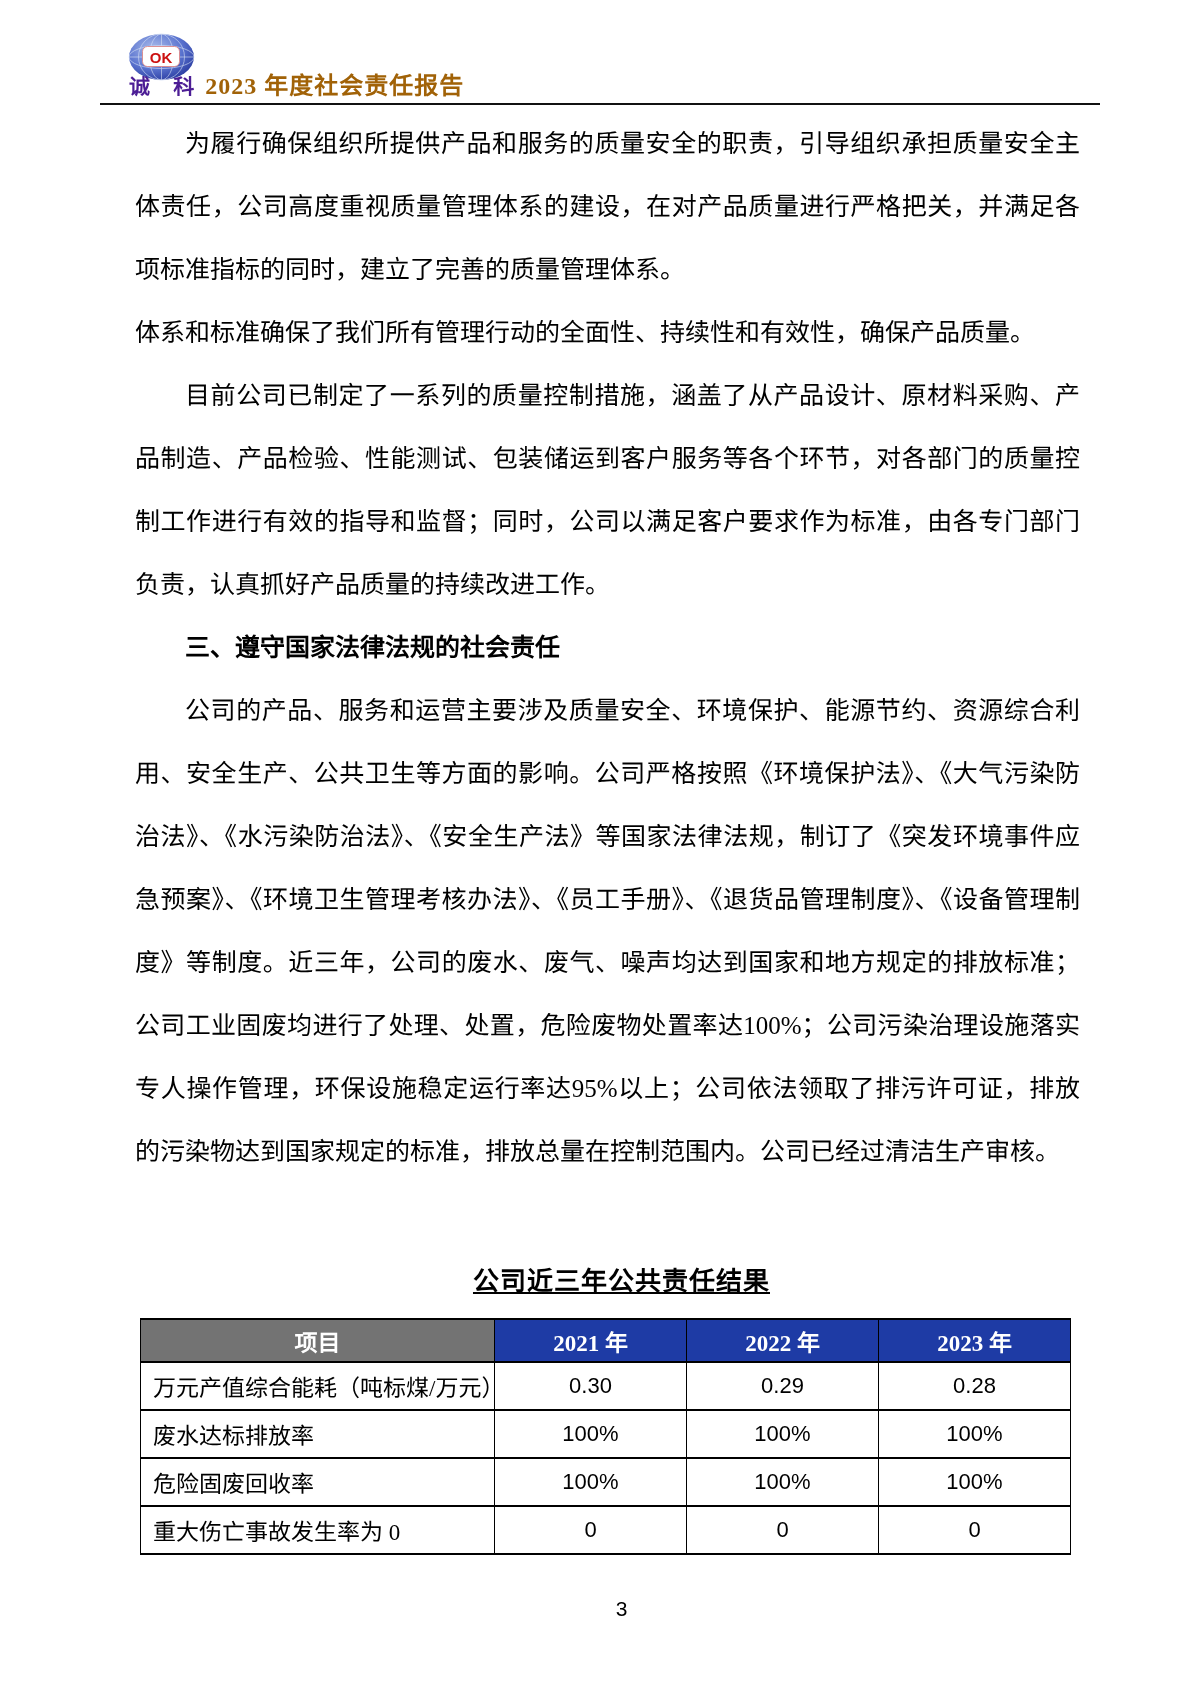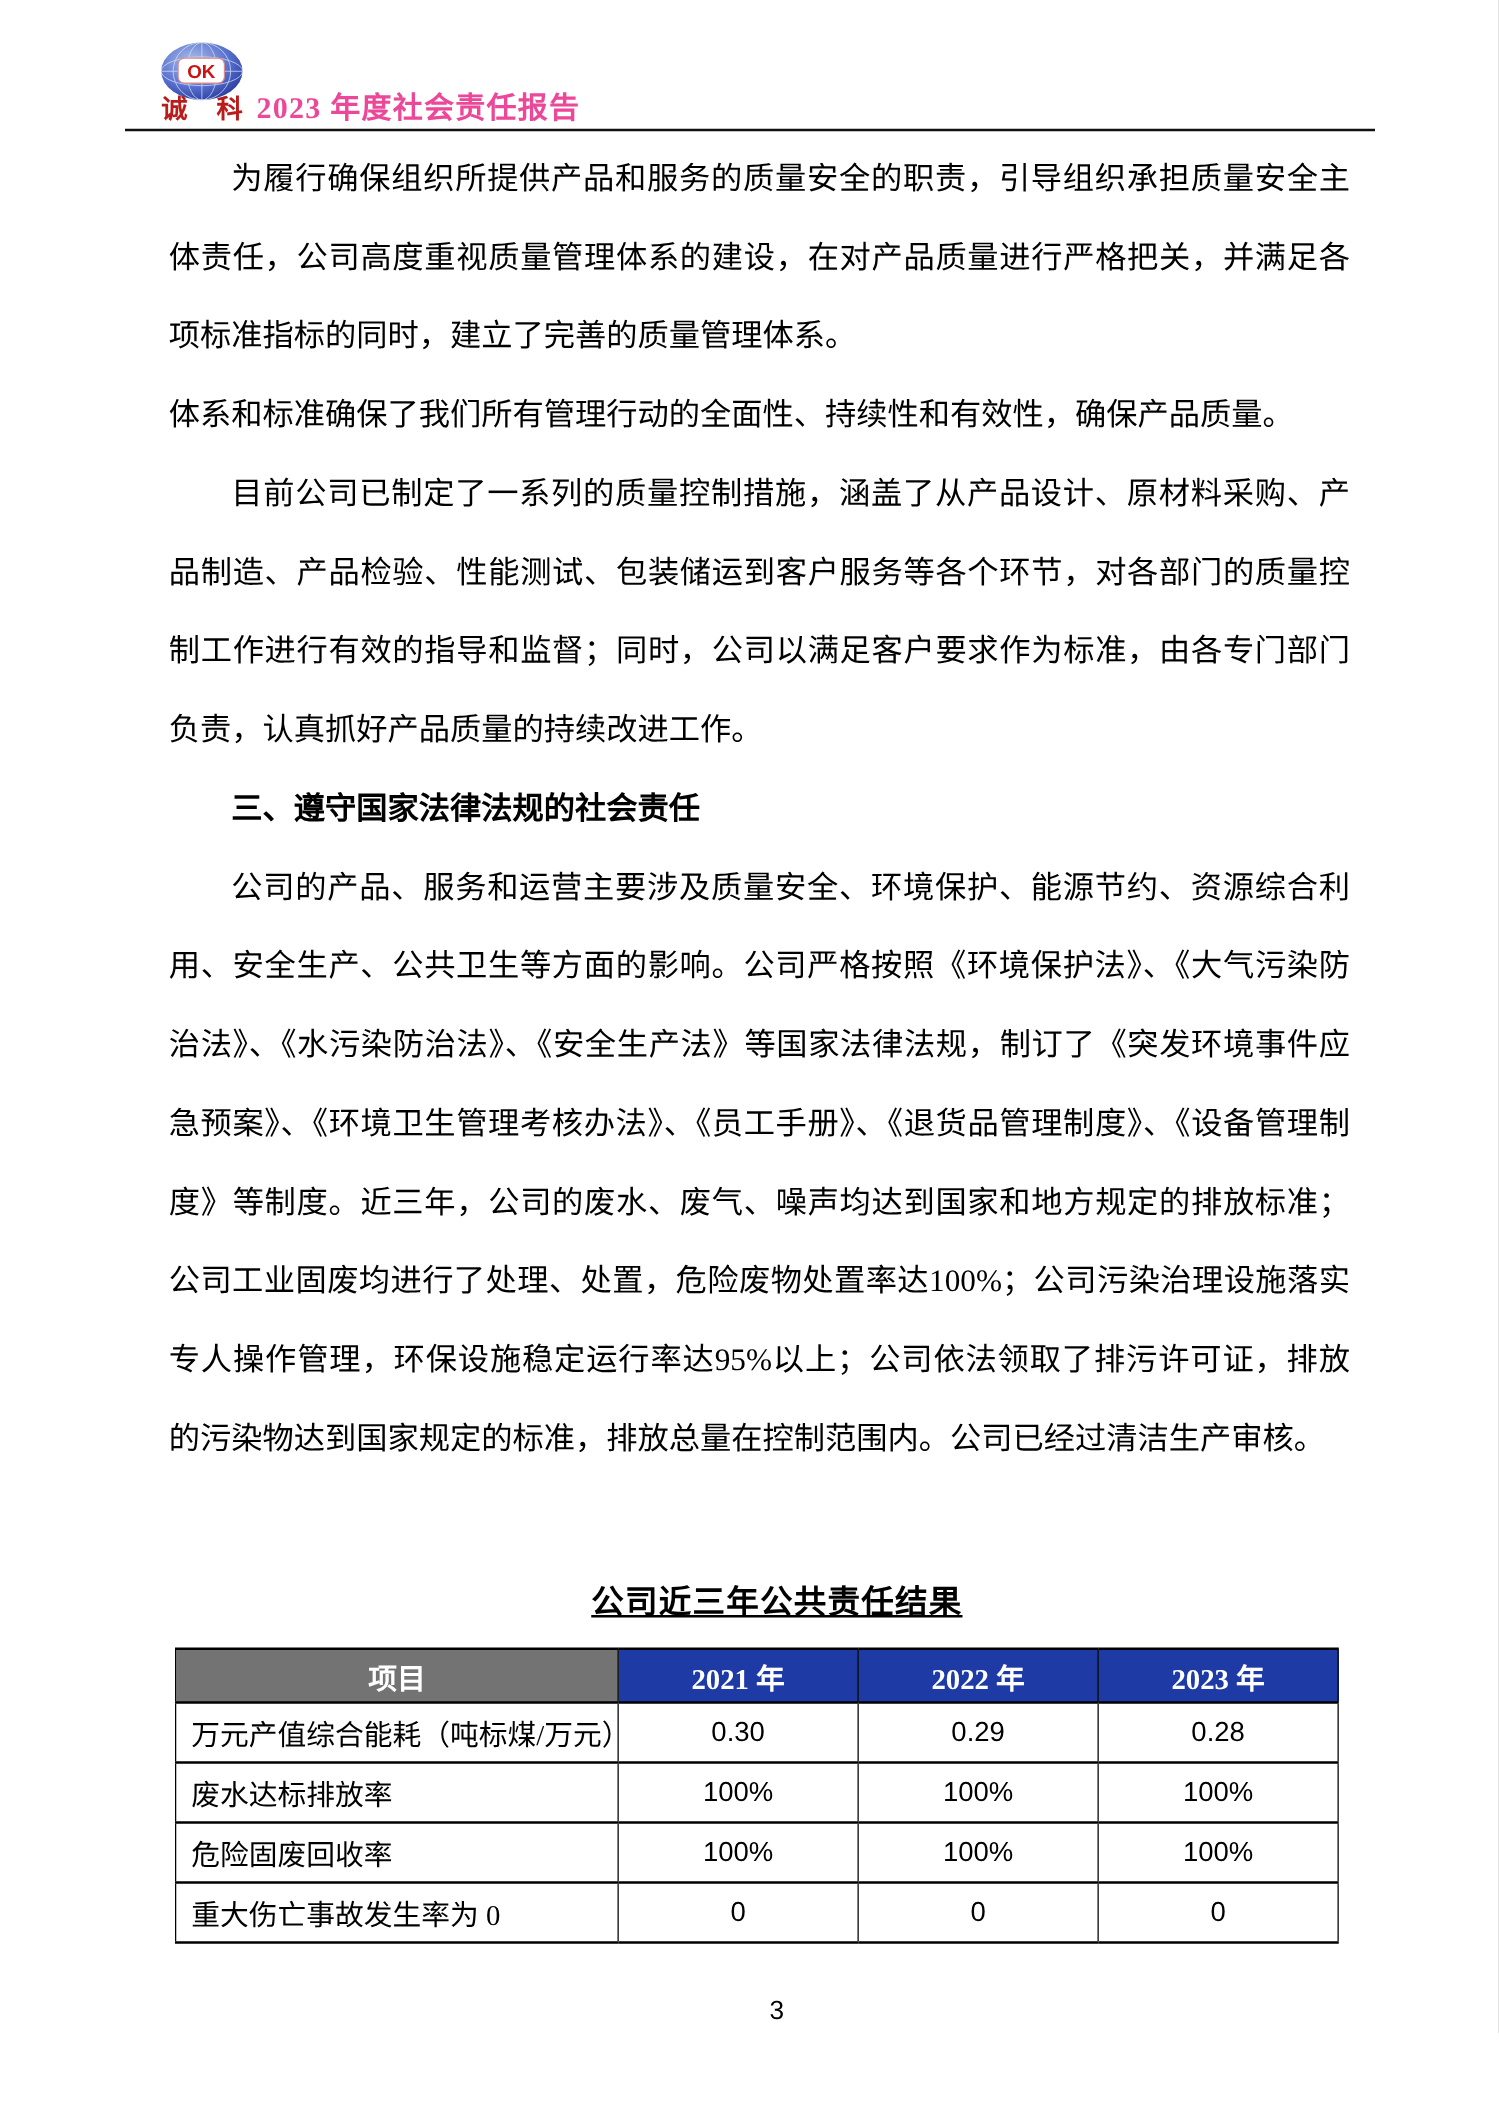--- a/index.html
+++ b/index.html
@@ -31,28 +31,28 @@
     position: absolute;
     left: 129px;
     top: 66px;
     display: flex;
     align-items: baseline;
     white-space: nowrap;
   }
   .company-name {
     font-size: 21px;
     font-weight: 700;
-    color: #b91c1c;
+    color: #4c1d95;
     letter-spacing: 9px;
     margin-right: 2px;
   }
   .report-title {
     font-size: 24px;
     font-weight: 700;
-    color: #ec4899;
+    color: #a16207;
     letter-spacing: 1px;
   }
   .header-rule {
     position: absolute;
     left: 100px;
     top: 103px;
     width: 1000px;
     height: 2px;
     background: #111;
   }

